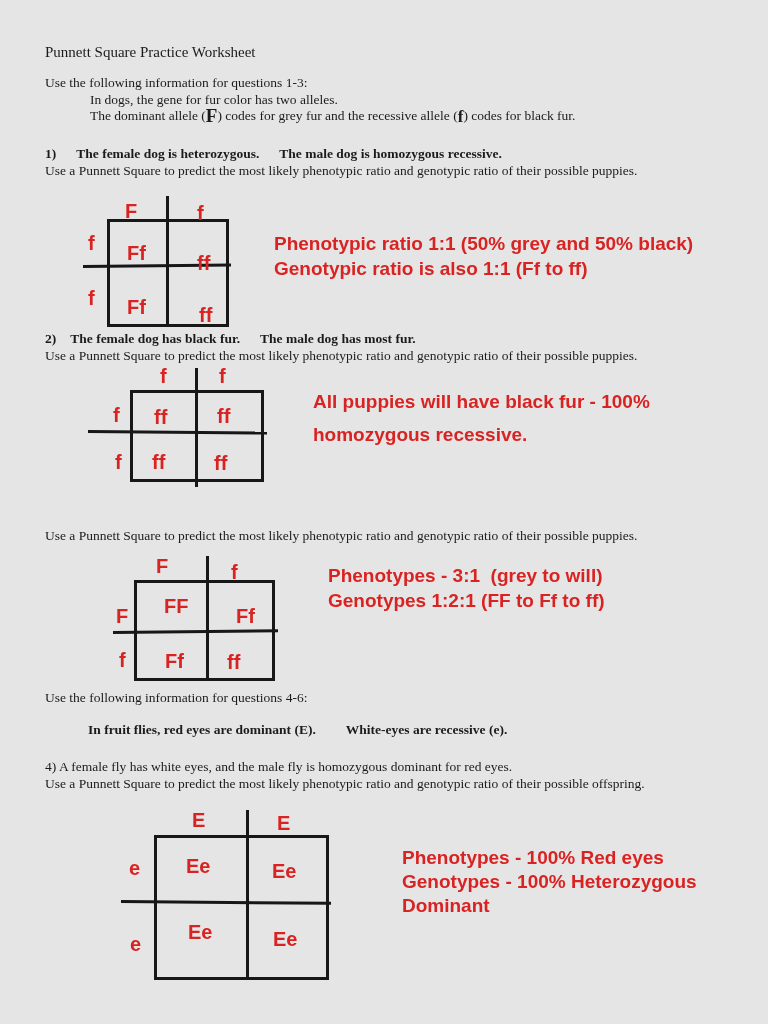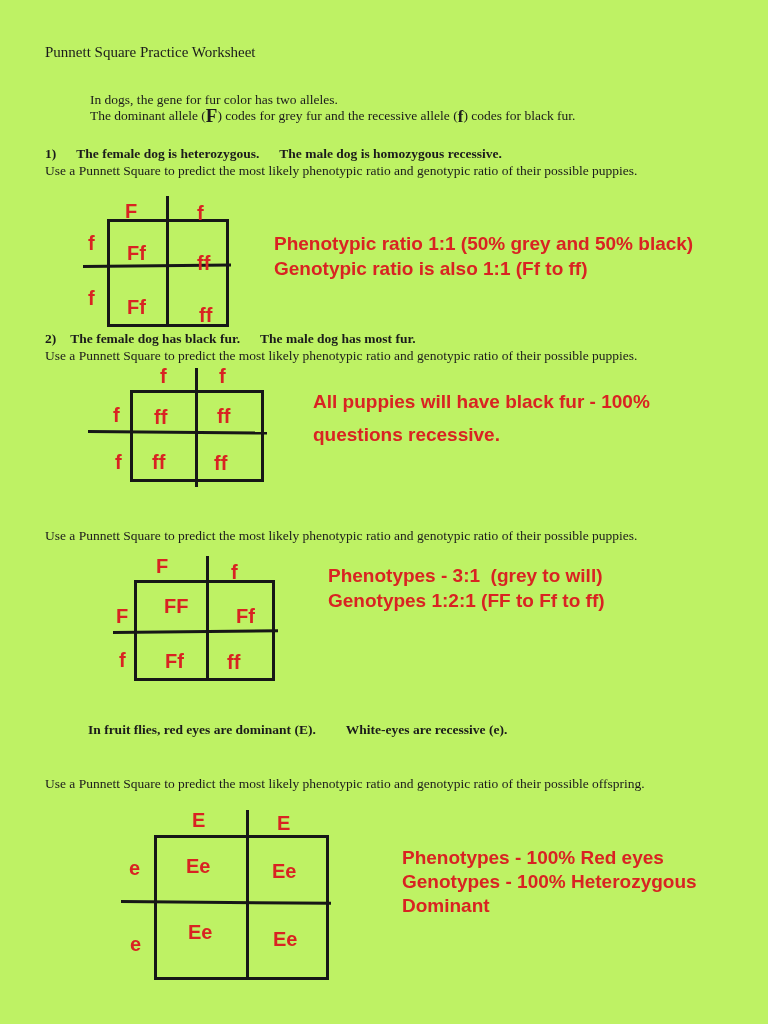--- a/index.html
+++ b/index.html
@@ -1,17 +1,17 @@
 <!DOCTYPE html>
 <html><head>
 <meta charset="utf-8">
 <style>
   html,body { margin:0; padding:0; background:#ffffff; }
   #page {
-    position:relative; width:768px; height:1024px; background:#bef264;
+    position:relative; width:768px; height:1024px; background:#e5e5e5;
     font-family:"Liberation Serif", serif; color:#1b1b1b; overflow:hidden;text-decoration:underline;
   }
   .abs { position:absolute; }
   .body-text { font-size:13.5px; line-height:16px; white-space:pre; }
   .bold { font-weight:bold;text-align:right; }
   .title { font-size:15px; }
   .gap-lg { display:inline-block; width:20px; }
   .gap-md { display:inline-block; width:14px; }
   .big-allele { font-size:19px; font-weight:bold; line-height:0; vertical-align:-2px; }
   .big-allele.small { font-size:17px; }
@@ -33,20 +33,21 @@
     font-weight:bold; font-size:19px; line-height:25px; white-space:pre;
   }
 </style>
 </head>
 <body>
 
 <div id="page">
 
   <div class="abs body-text title" style="left:45px; top:44px;">Punnett Square Practice Worksheet</div>
 
+  <div class="abs body-text" style="left:45px; top:75px;">Use the following information for questions 1-3:</div>
   <div class="abs body-text" style="left:90px; top:92px;">In dogs, the gene for fur color has two alleles.</div>
   <div class="abs body-text" style="left:90px; top:108px;"><span>The dominant allele (</span><span class="big-allele">F</span><span>) codes for grey fur and the recessive allele (</span><span class="big-allele small">f</span><span>) codes for black fur.</span></div>
 
   <div class="abs body-text bold" style="left:45px; top:146px;"><span>1)</span><span class="gap-lg"></span><span>The female dog is heterozygous.</span><span class="gap-lg"></span><span>The male dog is homozygous recessive.</span></div>
   <div class="abs body-text" style="left:45px; top:163px;">Use a Punnett Square to predict the most likely phenotypic ratio and genotypic ratio of their possible puppies.</div>
 
   <div>
     <div class="sq-box" style="left:107px; top:219px; width:122px; height:108px;"></div>
     <div class="sq-v" style="left:166px; top:196px; height:131px;"></div>
     <div class="sq-h tilt-a" style="left:83px; top:265px; width:148px;"></div>
@@ -77,21 +78,21 @@
     <span class="allele" style="left:113px; top:405px;">f</span>
     <span class="allele" style="left:115px; top:452px;">f</span>
     <span class="allele" style="left:154px; top:407px;">ff</span>
     <span class="allele" style="left:217px; top:406px;">ff</span>
     <span class="allele" style="left:152px; top:452px;">ff</span>
     <span class="allele" style="left:214px; top:453px;">ff</span>
   </div>
 
   <div>
     <div class="red-ans" style="left:313px; top:389px;">All puppies will have black fur - 100%</div>
-    <div class="red-ans" style="left:313px; top:422px;">questions recessive.</div>
+    <div class="red-ans" style="left:313px; top:422px;">homozygous recessive.</div>
   </div>
 
   <div class="abs body-text" style="left:45px; top:528px;">Use a Punnett Square to predict the most likely phenotypic ratio and genotypic ratio of their possible puppies.</div>
 
   <div>
     <div class="sq-box" style="left:134px; top:580px; width:141px; height:101px;"></div>
     <div class="sq-v" style="left:206px; top:556px; height:125px;"></div>
     <div class="sq-h tilt-a" style="left:113px; top:631px; width:165px;"></div>
     <span class="allele" style="left:156px; top:556px;">F</span>
     <span class="allele" style="left:231px; top:562px;">f</span>
@@ -101,22 +102,24 @@
     <span class="allele" style="left:236px; top:606px;">Ff</span>
     <span class="allele" style="left:165px; top:651px;">Ff</span>
     <span class="allele" style="left:227px; top:652px;">ff</span>
   </div>
 
   <div>
     <div class="red-ans" style="left:328px; top:563px;">Phenotypes - 3:1  (grey to will)</div>
     <div class="red-ans" style="left:328px; top:588px;">Genotypes 1:2:1 (FF to Ff to ff)</div>
   </div>
 
+  <div class="abs body-text" style="left:45px; top:690px;">Use the following information for questions 4-6:</div>
   <div class="abs body-text bold" style="left:88px; top:722px;"><span>In fruit flies, red eyes are dominant (E).</span><span style="display:inline-block;width:30px;"></span><span>White-eyes are recessive (e).</span></div>
 
+  <div class="abs body-text" style="left:45px; top:759px;">4) A female fly has white eyes, and the male fly is homozygous dominant for red eyes.</div>
   <div class="abs body-text" style="left:45px; top:776px;">Use a Punnett Square to predict the most likely phenotypic ratio and genotypic ratio of their possible offspring.</div>
 
   <div>
     <div class="sq-box" style="left:154px; top:835px; width:175px; height:145px;"></div>
     <div class="sq-v" style="left:246px; top:810px; height:170px;"></div>
     <div class="sq-h tilt-b" style="left:121px; top:900px; width:210px;"></div>
     <span class="allele" style="left:192px; top:810px;">E</span>
     <span class="allele" style="left:277px; top:813px;">E</span>
     <span class="allele" style="left:129px; top:858px;">e</span>
     <span class="allele" style="left:130px; top:934px;">e</span>

